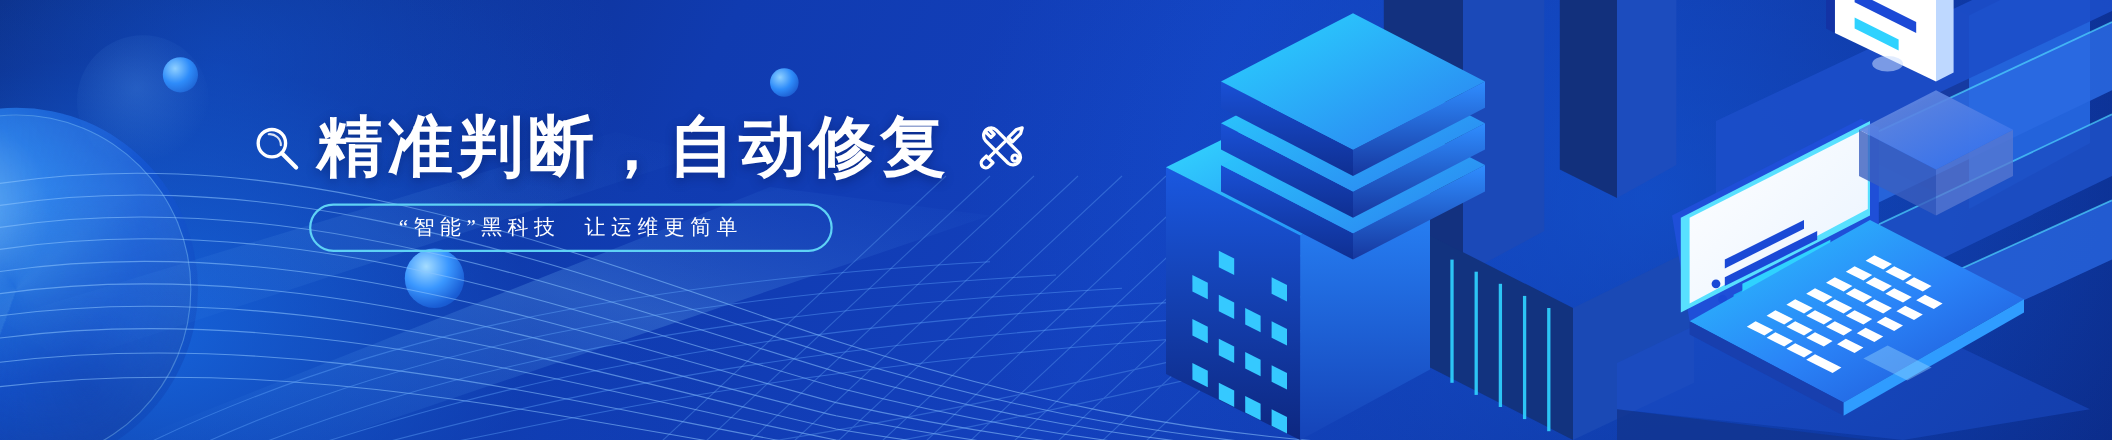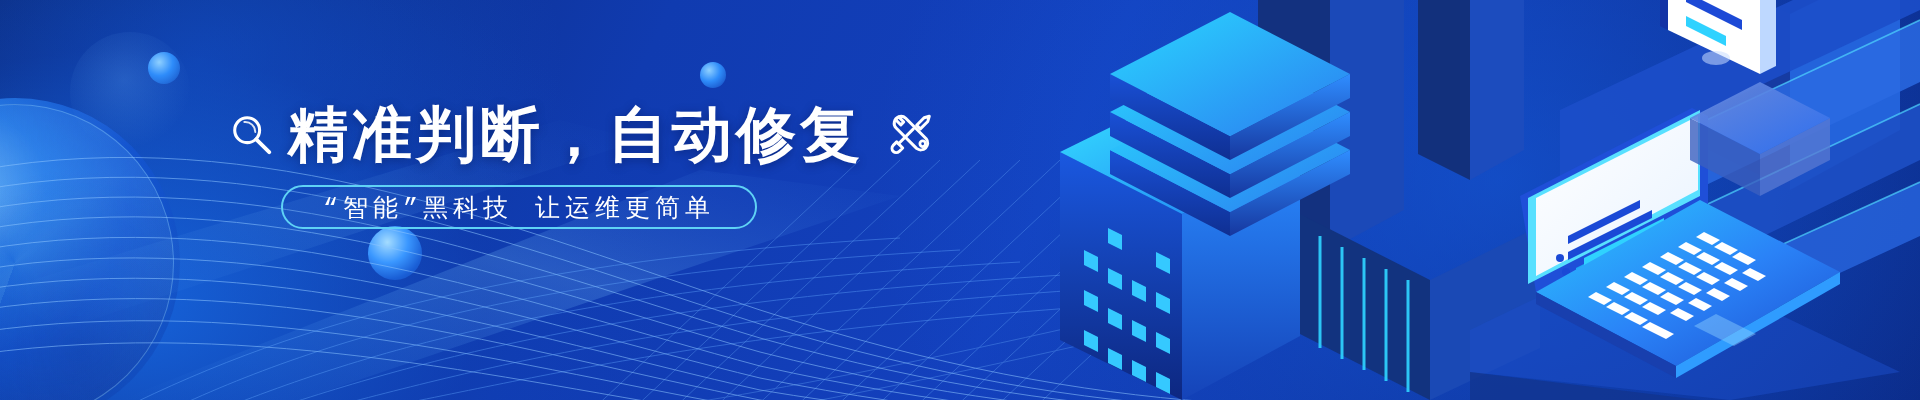--- a/index.html
+++ b/index.html
@@ -58,22 +58,22 @@
   
   .pill{
     position:absolute;left:281px;top:185px;
     height:44px;min-width:476px;
     border:2px solid #5fd2f5;border-radius:22px;
     display:flex;align-items:center;justify-content:center;
     padding:0 26px;box-sizing:border-box;
     background:rgba(18,62,180,.10);
   }
   .pill-text{
-    color:#ffffff;font-size:25px;letter-spacing:5px;white-space:nowrap;
-    font-family:Liberation Mono, monospace;
+    color:#ffffff;font-size:19px;letter-spacing:5px;white-space:nowrap;
+    font-family:Liberation Serif, serif;
   }
   .pill-gap{display:inline-block;width:22px;}
 
   
   .art{position:absolute;right:0;top:0;width:920px;height:400px;}
 </style>
 </head>
 <body>
 
 <div class="banner">

